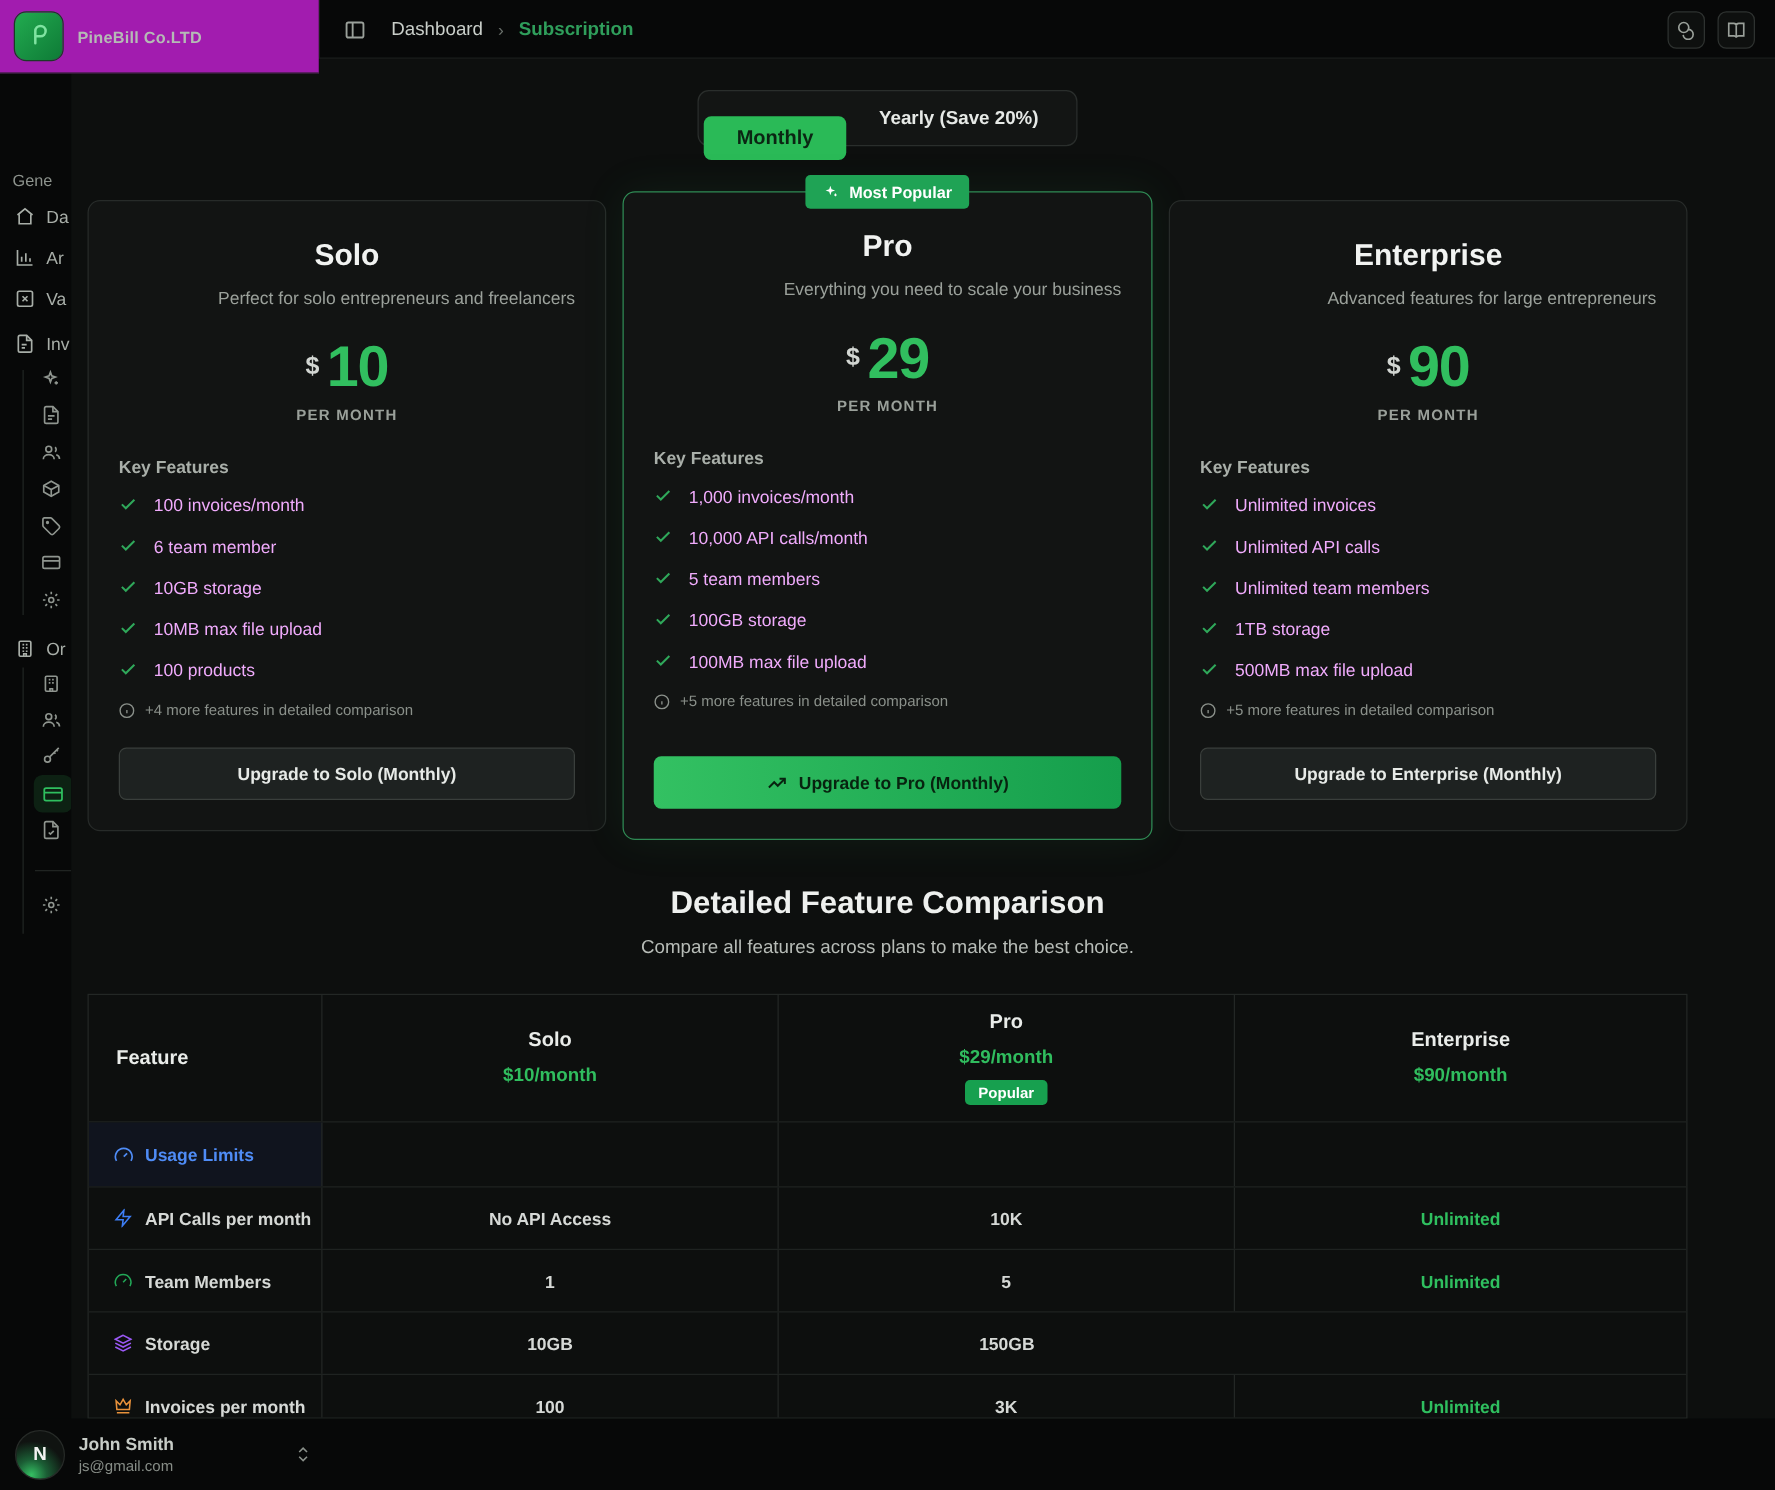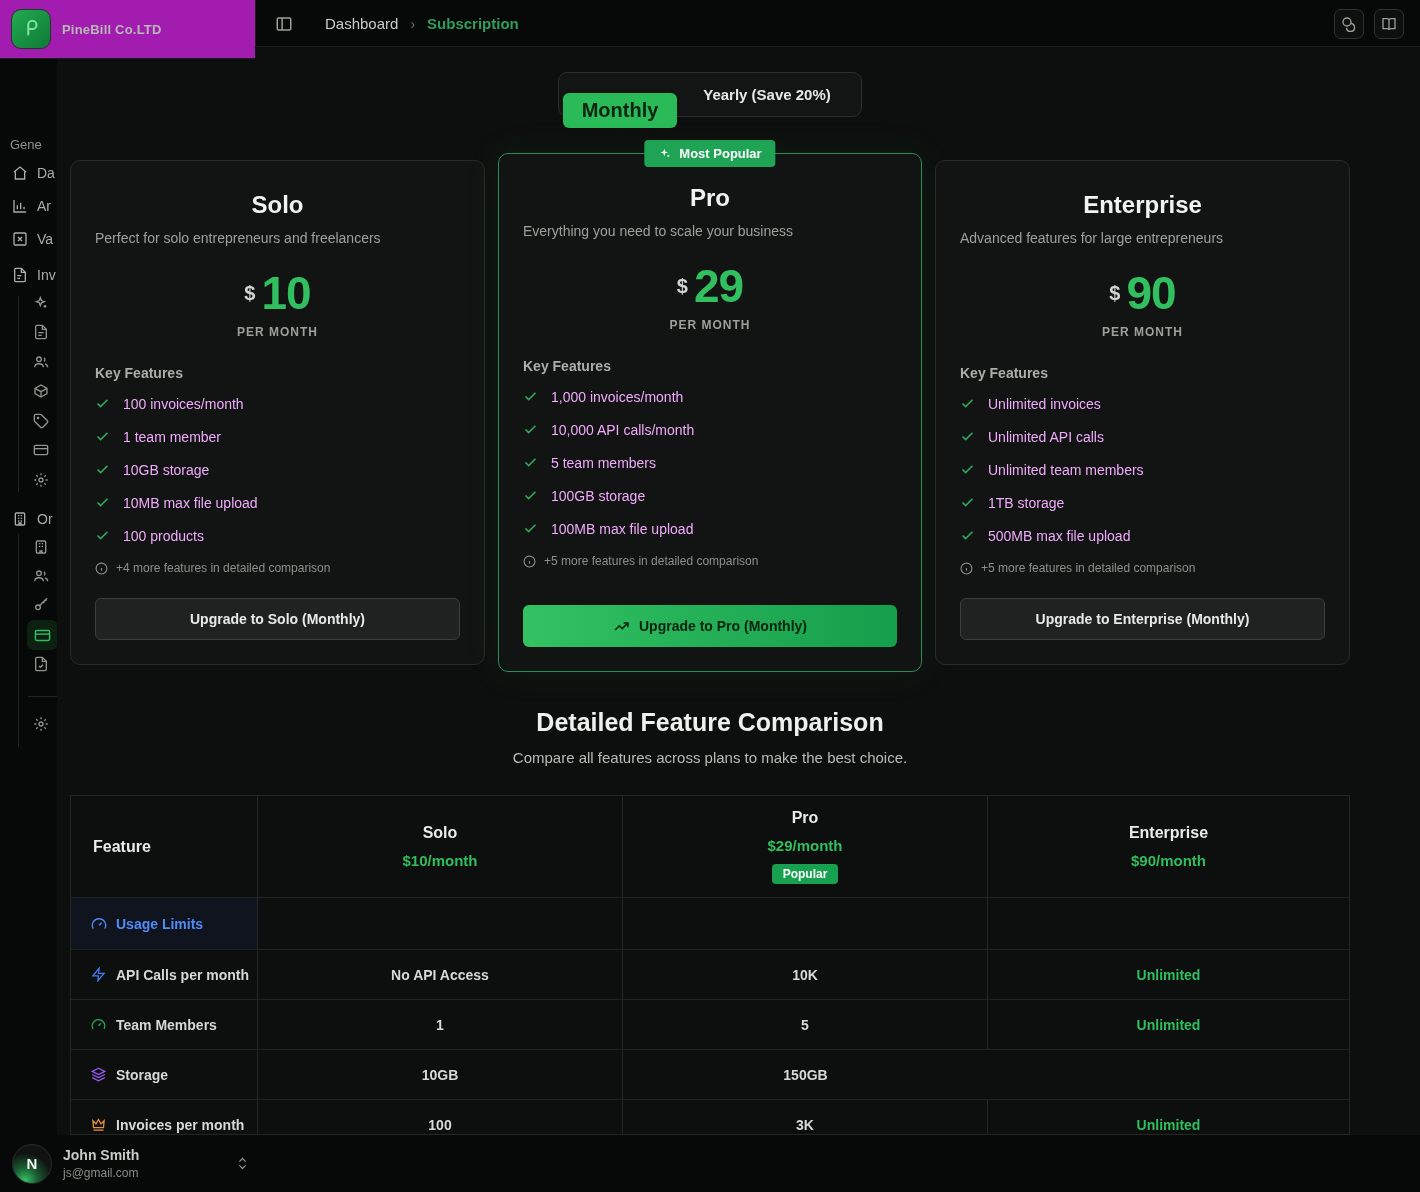--- a/index.html
+++ b/index.html
@@ -6,21 +6,21 @@
   html,body { margin:0; padding:0; }
   body {
     width:1420px; height:1192px; position:relative; overflow:hidden;
     background:#070808; color:#e8ebe8;
     font-family:"Liberation Sans","DejaVu Sans",sans-serif;
   }
   svg { display:block; }
 
   
   .topnav { position:absolute; left:0; top:0; right:0; height:47px; border-bottom:1px solid #1b1e1c; z-index:20; }
-  .nav-inner { position:absolute; left:255px; right:0; top:0; height:47px; display:flex; align-items:center; padding:0 16px; gap:28px; }
+  .nav-inner { position:absolute; left:255px; right:0; top:0; height:47px; display:flex; align-items:center; padding:0 16px; gap:16px; }
   .nav-divider { position:absolute; left:255px; top:0; width:1px; height:47px; background:#1b1e1c; }
   .panel-toggle { color:#9aa09a; width:26px; height:26px; display:flex; align-items:center; justify-content:center; border-radius:6px; cursor:pointer; }
   .crumbs { display:flex; align-items:center; gap:12px; font-size:15px; }
   .crumb-root { color:#c9cec9; font-weight:500; }
   .crumb-sep { color:#6a706b; font-size:14px; }
   .crumb-cur { color:#2f9e5b; font-weight:600; }
   .nav-right { margin-left:auto; display:flex; gap:10px; }
   .icon-btn { width:30px; height:30px; border:1px solid #2e3230; background:#0e100f; border-radius:7px; display:flex; align-items:center; justify-content:center; color:#9aa09a; cursor:pointer; }
 
   
@@ -35,31 +35,31 @@
   .side-item { gap:9px; padding-left:12px; font-size:14px; color:#a8aea8; height:20px; cursor:pointer; }
   .side-sub { padding-left:33px; height:18px; cursor:pointer; }
   .vline { position:absolute; left:18px; width:1px; background:#20242http; background:#202422; }
   .hdiv { position:absolute; left:28px; width:40px; height:1px; background:#202422; }
   .active-box { position:absolute; left:27px; width:31px; height:30px; border-radius:7px; background:rgba(47,191,95,.14); display:flex; align-items:center; justify-content:center; color:#2fbf5f; cursor:pointer; }
 
   
   .panel { position:absolute; left:57px; top:47px; width:1363px; height:1088px; background:#0d0f0e; z-index:10; overflow:hidden; }
 
   .toggle-wrap { position:absolute; left:501px; top:25px; width:304px; height:45px; background:#131514; border:1px solid #2a2e2c; border-radius:9px; display:flex; align-items:center; padding:4px; }
-  .tg-monthly { width:114px; height:35px; background:#2aba57; color:#0b2513; font-weight:700; font-size:20px; border-radius:6px; display:flex; align-items:center; justify-content:center; cursor:pointer;margin-top:32px; }
+  .tg-monthly { width:114px; height:35px; background:#2aba57; color:#0b2513; font-weight:700; font-size:16px; border-radius:6px; display:flex; align-items:center; justify-content:center; cursor:pointer;margin-top:32px; }
   .tg-yearly { flex:1; text-align:center; color:#e6e9e6; font-weight:600; font-size:15px; cursor:pointer; }
 
   
   .card { position:absolute; background:#121413; border:1px solid #272b29; border-radius:10px; display:flex; flex-direction:column; padding:24px; }
   .card-solo { left:13px;  top:113px; width:415px; height:505px; }
   .card-pro  { left:441px; top:106px; width:424px; height:519px; border-color:#2f8a54; box-shadow:0 0 34px rgba(46,160,90,.10); }
   .card-ent  { left:878px; top:113px; width:415px; height:505px; }
   .badge-popular { position:absolute; top:-14px; left:50%; transform:translateX(-50%); background:#1fa355; color:#ffffff; font-size:13px; font-weight:700; padding:6px 14px; border-radius:4px; display:flex; align-items:center; gap:8px; white-space:nowrap; }
   .card-title { font-size:24px; font-weight:700; color:#f1f3f1; text-align:center; margin-top:6px; }
-  .card-desc { font-size:14px; color:#9ba19b; text-align:left; margin-top:11px; }
+  .card-desc { font-size:14px; color:#9ba19b; text-align:right; margin-top:11px; }
   .price-row { display:flex; align-items:center; justify-content:center; gap:6px; margin-top:24px; }
   .cur { font-size:20px; font-weight:600; color:#d2d6d2; }
   .amt { font-size:46px; font-weight:800; color:#31bf5f; letter-spacing:-1px; line-height:1; }
   .period { text-align:center; font-size:12px; color:#9aa09a; letter-spacing:1px; margin-top:9px; font-weight:600; }
   .feat-label { margin-top:26px; font-size:14px; font-weight:600; color:#a9afa9; }
   .feat-list { list-style:none; margin:6px 0 0 0; padding:0; }
   .feat-list li { display:flex; align-items:center; gap:13px; padding:8.5px 0; font-size:14px; color:#f0abfc; }
   .check { color:#2fa85a; flex:0 0 auto; }
   .more-note { display:flex; align-items:center; gap:8px; margin-top:9px; font-size:12px; color:#8a908a; }
   .cta { margin-top:auto; height:42px; border-radius:6px; display:flex; align-items:center; justify-content:center; font-size:14px; font-weight:700; cursor:pointer; gap:9px; }
@@ -339,21 +339,21 @@
             </svg>
           </span>
           <span>100 invoices/month</span>
         </li>
       <li>
           <span class="check">
             <svg width="15" height="15" viewBox="0 0 24 24" fill="none" stroke="currentColor" stroke-width="2.6">
               <path d="M20 6 9 17l-5-5"></path>
             </svg>
           </span>
-          <span>1 team member</span>
+          <span>6 team member</span>
         </li>
       <li>
           <span class="check">
             <svg width="15" height="15" viewBox="0 0 24 24" fill="none" stroke="currentColor" stroke-width="2.6">
               <path d="M20 6 9 17l-5-5"></path>
             </svg>
           </span>
           <span>10GB storage</span>
         </li>
       <li>

